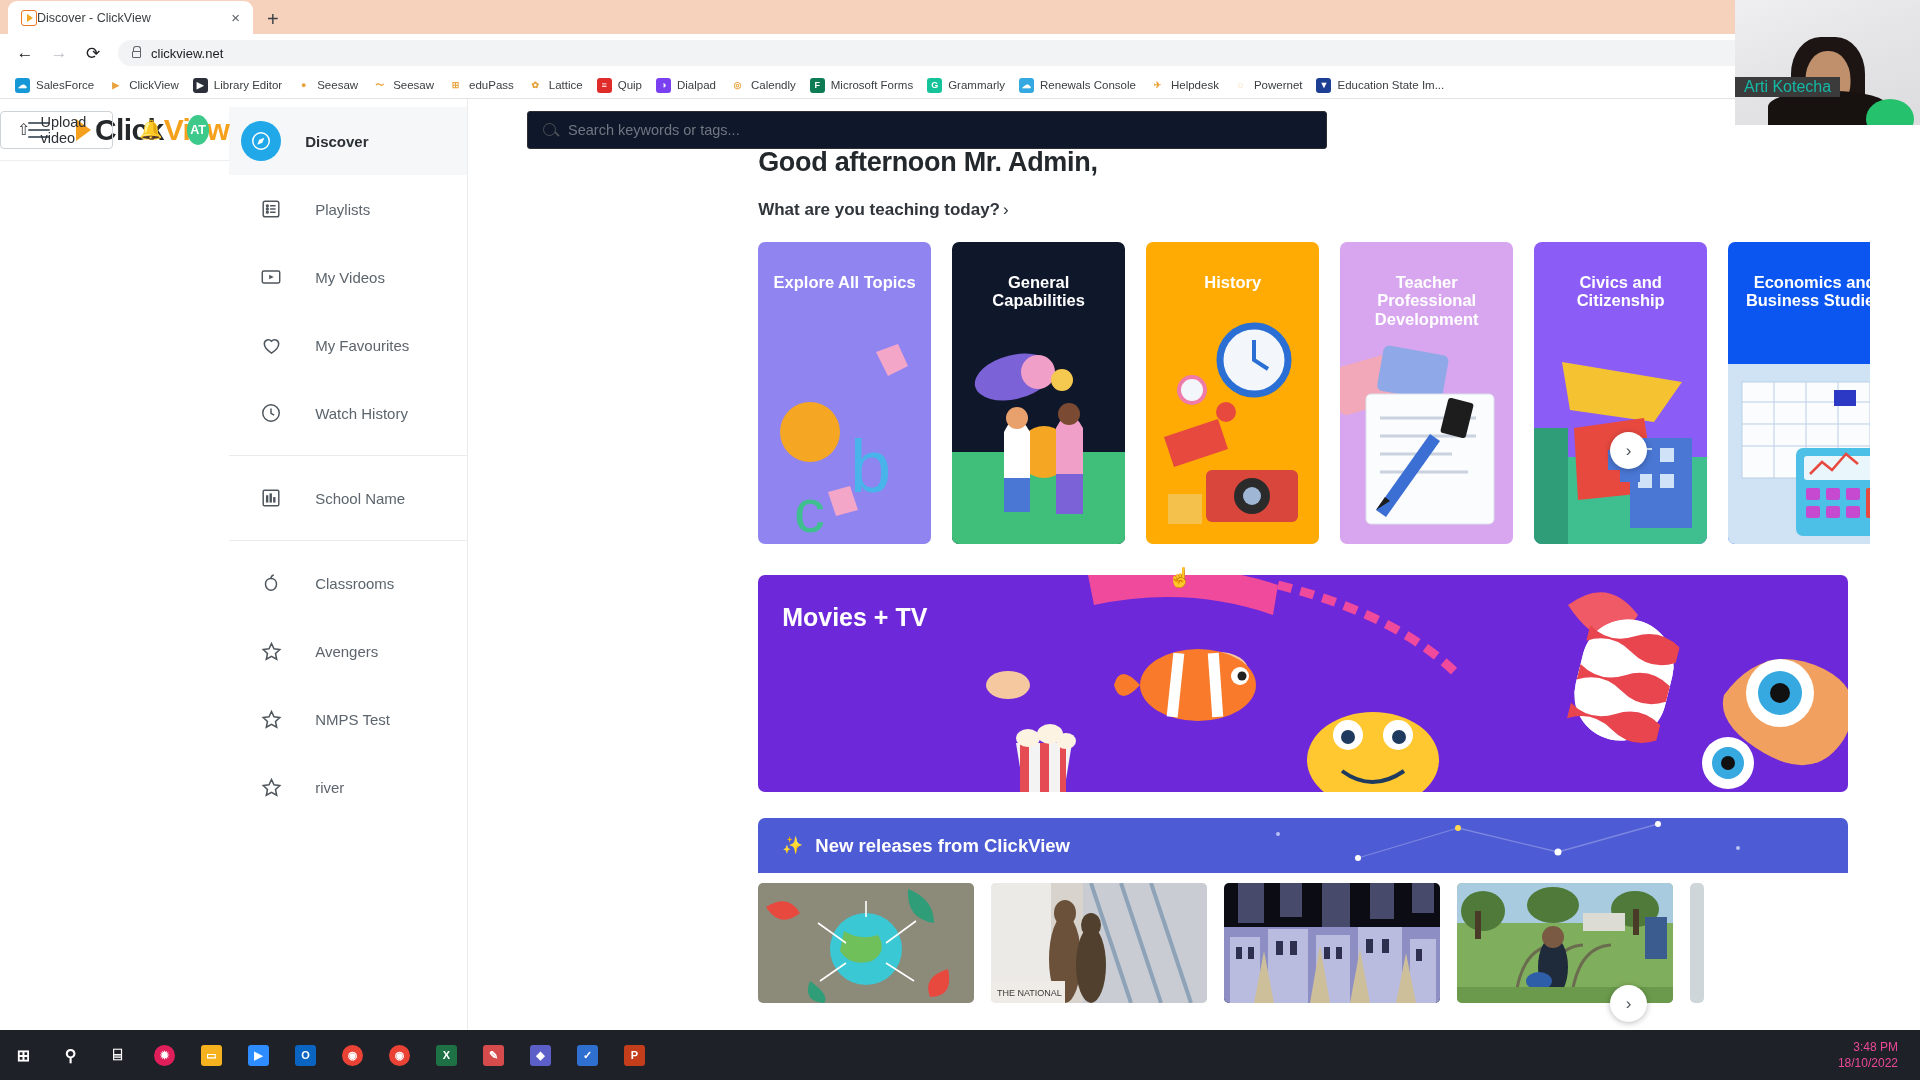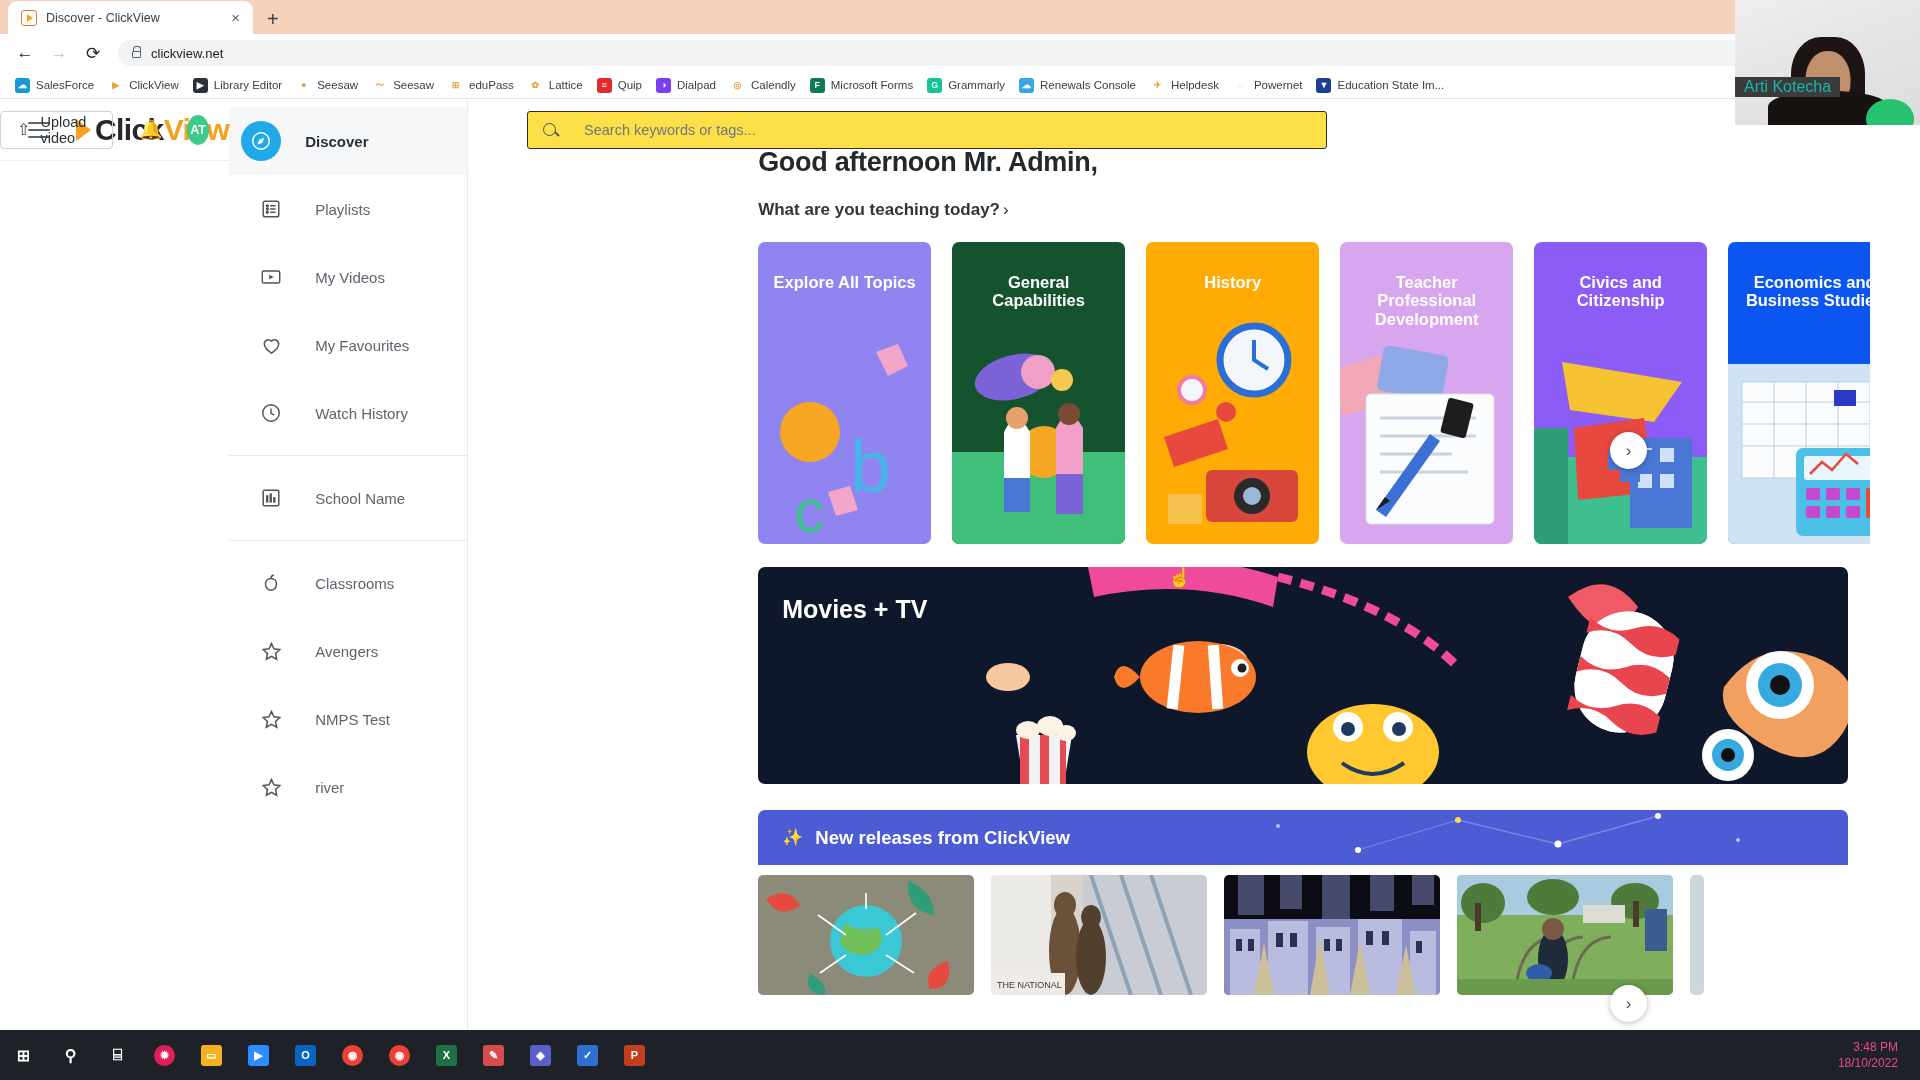--- a/index.html
+++ b/index.html
@@ -11,21 +11,21 @@
   }
 
   
   .browser { width: 1920px; height: 1080px; position: relative; background:#fff; }
 
   .tabstrip {
     height: 34px; background: #f6d2bd; display: flex; align-items: flex-end;
     padding-left: 8px; position: relative;
   }
   .tab {
-    display: flex; align-items: center; gap: 9px;
+    display: flex; align-items: center; 
     background: #fff; height: 33px; border-radius: 9px 9px 0 0;
     padding: 0 10px 0 13px; min-width: 245px; position: relative;
   }
   .tab-favicon {
     width: 16px; height: 16px; border:1.6px solid #ee7623; border-radius:3px;
     display:flex; align-items:center; justify-content:center; flex:none;
   }
   .tab-favicon::after { content:""; border-left: 6px solid #f5a623; border-top:4px solid transparent; border-bottom:4px solid transparent; margin-left:1px;}
   .tab-title { font-size: 12.5px; color:#3c4043; white-space:nowrap; overflow:hidden; flex:1; }
   .tab-close { font-size: 15px; color:#5f6368; cursor:pointer; padding:0 3px; }
@@ -52,21 +52,21 @@
   .appheader { height: 62px; display:flex; align-items:center; border-bottom:1px solid #eceef0; flex:none; position:relative;}
   .hamburger { width:22px; margin-left:28px; display:flex; flex-direction:column; gap:5px; cursor:pointer; }
   .hamburger span { height:2px; background:#5b6770; border-radius:1px; display:block; }
   .logo { margin-left:26px; display:flex; align-items:center; font-size:30px; font-weight:bold; letter-spacing:-0.6px; }
   .logo-play { width:0; height:0; border-left:15px solid #f5a11d; border-top:11px solid transparent; border-bottom:11px solid transparent; margin-right:4px; }
   .logo-click { color:#25282a; }
   .logo-view { color:#f5a11d; }
 
   .searchbar {
     position:absolute; left:527px; width: 800px; height: 38px;
-    border:1.6px solid #2b2f33; border-radius:3px; display:flex; align-items:center; gap:28px; padding: 0 15px; background:#fde047;
+    border:1.6px solid #2b2f33; border-radius:3px; display:flex; align-items:center; gap:12px; padding: 0 15px; background:#0f172a;
   }
   .search-ico { width:13px; height:13px; border:1.8px solid #4a4f54; border-radius:50%; position:relative; flex:none; }
   .search-ico::after { content:""; position:absolute; width:6px; height:1.8px; background:#4a4f54; transform:rotate(45deg); right:-5px; bottom:0px; }
   .search-ph { font-size:14.5px; color:#6f7780; }
 
   .header-right { position:absolute; right:20px; display:flex; align-items:center; }
   .upload-btn { display:flex; align-items:center; gap:10px; border:1px solid #cdd2d6; border-radius:4px; height:38px; padding:0 16px; cursor:pointer;}
   .upload-ico { font-size:16px; color:#3b4045; }
   .upload-label { font-size:14.5px; color:#2b3034; }
   .bell { margin-left:26px; font-size:19px; color:#3b4045; cursor:pointer; }
@@ -93,21 +93,21 @@
   .cards { display:flex; gap:21px; margin-top:22px; position:relative; width:1112px; overflow:hidden;}
   .card { width:173px; height:302px; border-radius:7px; position:relative; overflow:hidden; flex:none; cursor:pointer;}
   .card-title { position:absolute; top:31px; left:0; right:0; text-align:center; color:#fff; font-size:16.5px; font-weight:bold; line-height:1.12; padding:0 8px;}
 
   .arrow-btn {
     position:absolute; width:37px; height:37px; border-radius:50%; background:#fff;
     box-shadow: 0 1px 6px rgba(0,0,0,0.28); display:flex; align-items:center; justify-content:center;
     font-size:17px; color:#4b5258; cursor:pointer; z-index:6;
   }
 
-  .banner { margin-top:23px; width:1090px; height:217px; border-radius:7px; background:#0f172a; position:relative; overflow:hidden; cursor:pointer;}
+  .banner { margin-top:31px; width:1090px; height:217px; border-radius:7px; background:#6d28d9; position:relative; overflow:hidden; cursor:pointer;}
   .banner-title { position:absolute; left:24px; top:28px; font-size:25px; font-weight:bold; color:#fff; }
 
   .releases { margin-top:26px; width:1090px; height:55px; border-radius:7px 7px 0 0; background:#4d5bd4; display:flex; align-items:center; padding-left:24px; gap:12px; position:relative; overflow:hidden;}
   .releases-title { font-size:18.5px; font-weight:bold; color:#fff; z-index:2;}
   .sparkle { font-size:17px; z-index:2;}
 
   .thumbs { display:flex; gap:17px; margin-top:10px; width:1112px; overflow:hidden; position:relative;}
   .thumb { width:216px; height:120px; border-radius:5px; flex:none; overflow:hidden; position:relative; cursor:pointer;}
 
   
@@ -356,21 +356,21 @@
               <div style="position: absolute; inset: 0px;"><svg width="173" height="302">
                   <circle cx="52" cy="190" r="30" fill="#f5a623"></circle>
                   <text x="36" y="210" font-size="56" fill="#f5a623" font-family="Liberation Sans">a</text>
                   <text x="92" y="250" font-size="74" fill="#49b4ea" font-family="Liberation Sans">b</text>
                   <text x="36" y="290" font-size="62" fill="#3fbf8f" font-family="Liberation Sans">c</text>
                   <polygon points="118,110 140,102 150,124 130,134" fill="#f4a6c8"></polygon>
                   <polygon points="70,250 92,244 100,268 78,274" fill="#f4a6c8"></polygon>
                 </svg></div>
               <div class="card-title">Explore All Topics</div>
             </div>
-            <div class="card" style="background: #14532d;">
+            <div class="card" style="background: #0f172a;">
               <div style="position: absolute; inset: 0px;"><svg width="173" height="302">
                   <ellipse cx="62" cy="135" rx="40" ry="22" fill="#7b62d6" transform="rotate(-14 62 135)"></ellipse>
                   <circle cx="86" cy="130" r="17" fill="#f0a0c8"></circle>
                   <circle cx="110" cy="138" r="11" fill="#f5c84f"></circle>
                   <rect x="0" y="210" width="173" height="92" fill="#3fbf7a"></rect>
                   <circle cx="92" cy="210" r="26" fill="#f5a623"></circle>
                   <path d="M52 190 q12 -26 26 0 l0 46 l-26 0 Z" fill="#fff"></path>
                   <rect x="52" y="236" width="26" height="34" fill="#4a77d4"></rect>
                   <path d="M104 186 q13 -26 27 0 l0 46 l-27 0 Z" fill="#f0a0c8"></path>
                   <rect x="104" y="232" width="27" height="40" fill="#7b62d6"></rect>

